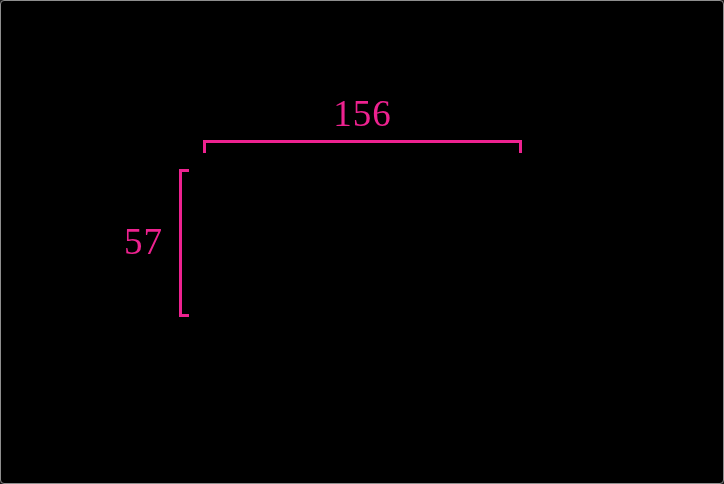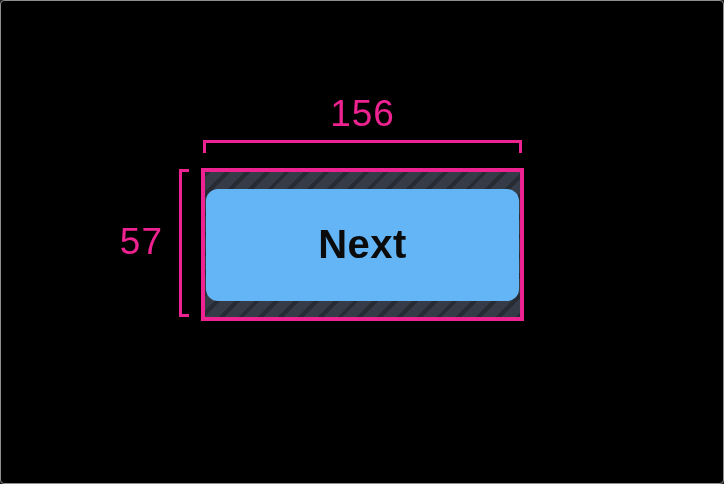--- a/index.html
+++ b/index.html
@@ -22,20 +22,21 @@
     overflow:hidden;
     font-family:"Liberation Sans","DejaVu Sans",sans-serif;
   }
   .dim-label{
     position:absolute;
     color:var(--accent);
     font-size:37px;
     font-weight:400;
     line-height:1;
     letter-spacing:1px;
+    font-family:Liberation Serif, serif;
   }
   .dim-width{
     left:202px;top:94px;width:319px;
     text-align:center;
   }
   .dim-height{
     left:102px;top:222px;width:60px;
     text-align:right;
   }
   .bracket{
@@ -89,19 +90,14 @@
 <div class="frame">
 
   <div class="dim-label dim-width">156</div>
 
   <div class="bracket bracket-top"></div>
 
   <div class="dim-label dim-height">57</div>
 
   <div class="bracket bracket-left"></div>
 
-  <div class="touch-target">
-    <button class="next-button">
-      <span>Next</span>
-    </button>
-  </div>
 
 </div>
 
 </body></html>

